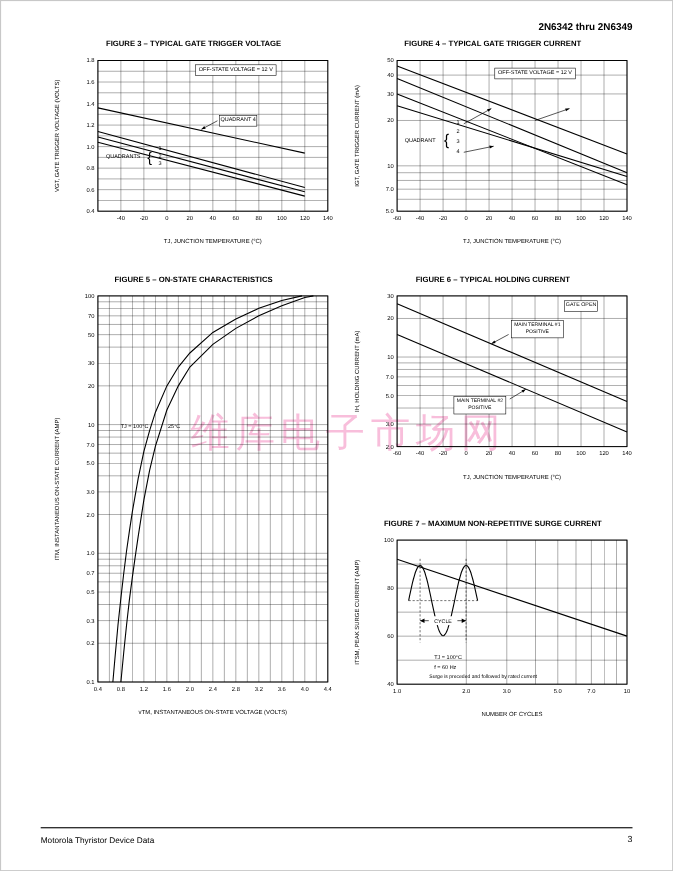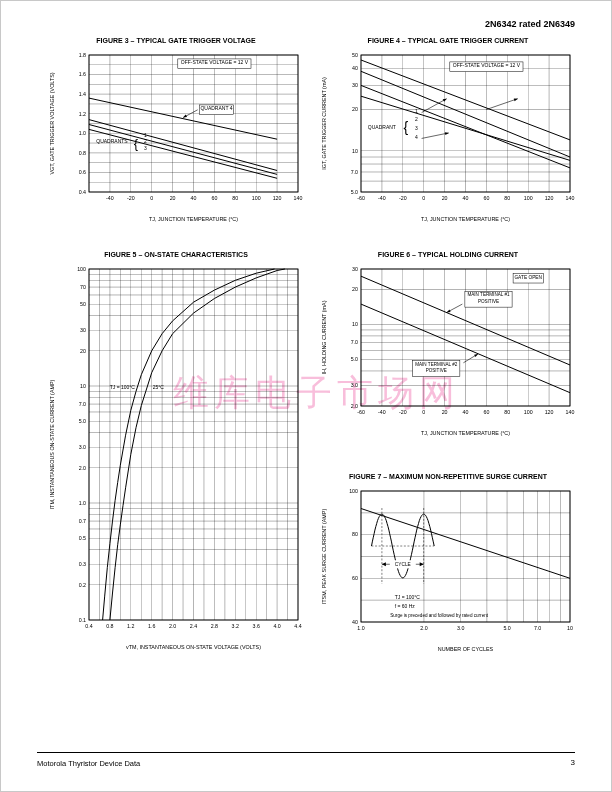--- a/index.html
+++ b/index.html
@@ -31,21 +31,21 @@
   .series { stroke:#000; stroke-width:1; fill:none; }
   .ann    { stroke:#000; stroke-width:0.6; }
   .annbox { fill:#fff; stroke:#000; stroke-width:0.5; }
   .dash   { stroke:#000; stroke-width:0.5; stroke-dasharray:2,1.6; }
 </style>
 </head>
 <body>
 
 <div class="page">
 
-  <div class="doc-header">2N6342 rated 2N6349</div>
+  <div class="doc-header">2N6342 thru 2N6349</div>
 
   <div class="watermark">维库电子市场网</div>
 
   <figure class="fig fig3">
     <figcaption>FIGURE 3 – TYPICAL GATE TRIGGER VOLTAGE</figcaption>
     <div class="chart h178"><svg width="262" height="178">
           <line x1="44" y1="8" x2="44" y2="145" class="grid"></line>
           <line x1="64.9" y1="8" x2="64.9" y2="145" class="grid"></line>
           <line x1="85.8" y1="8" x2="85.8" y2="145" class="grid"></line>
           <line x1="106.7" y1="8" x2="106.7" y2="145" class="grid"></line>

